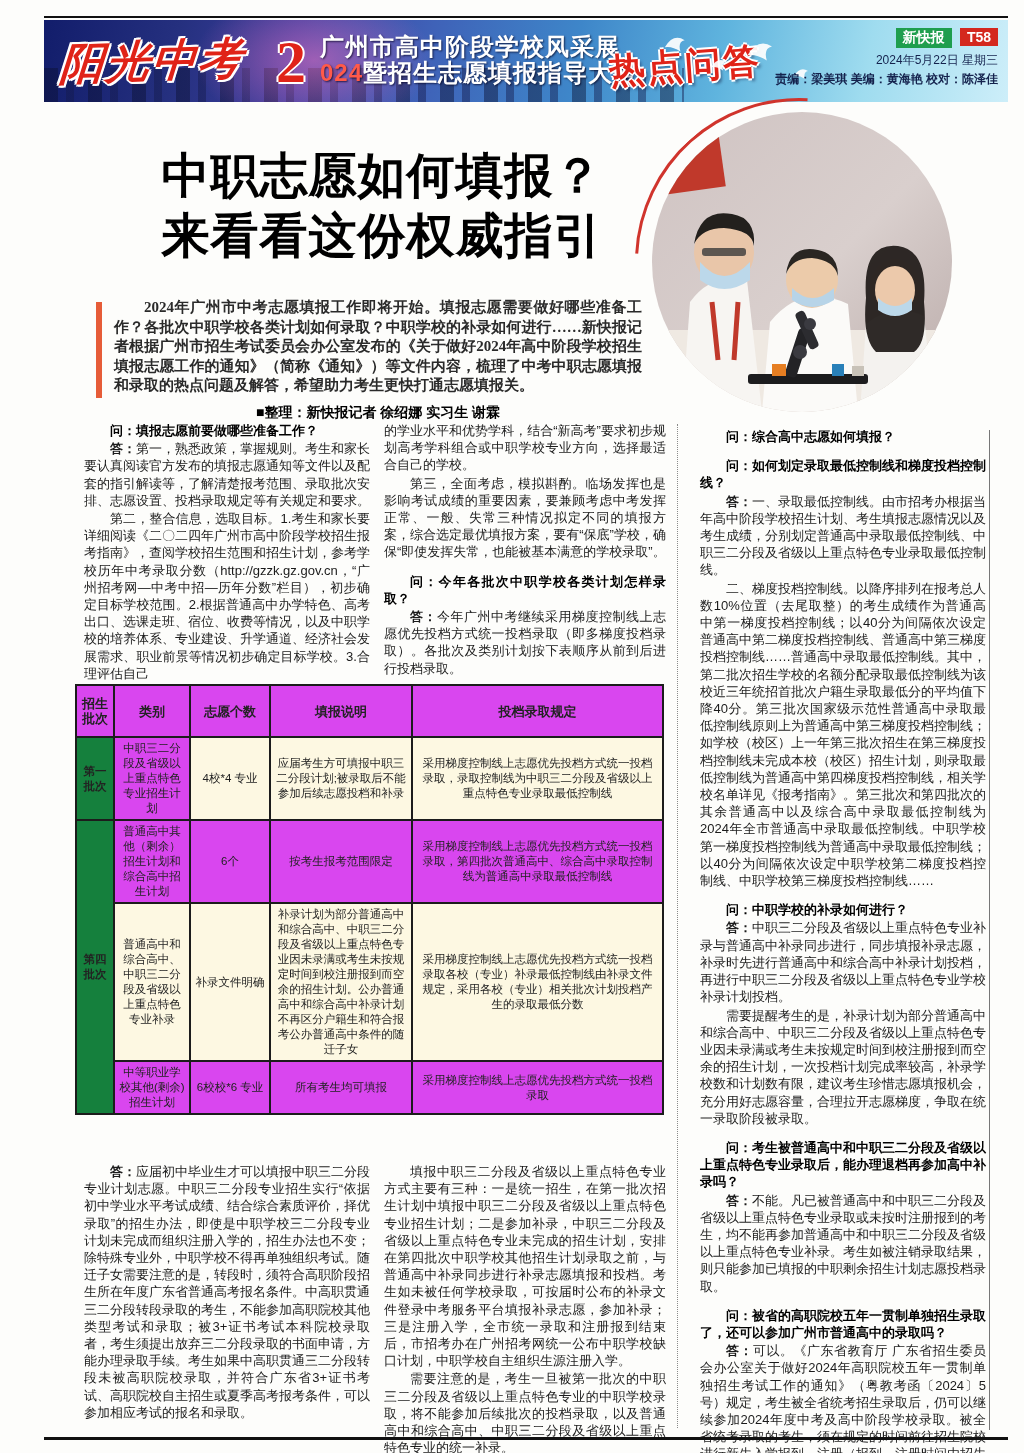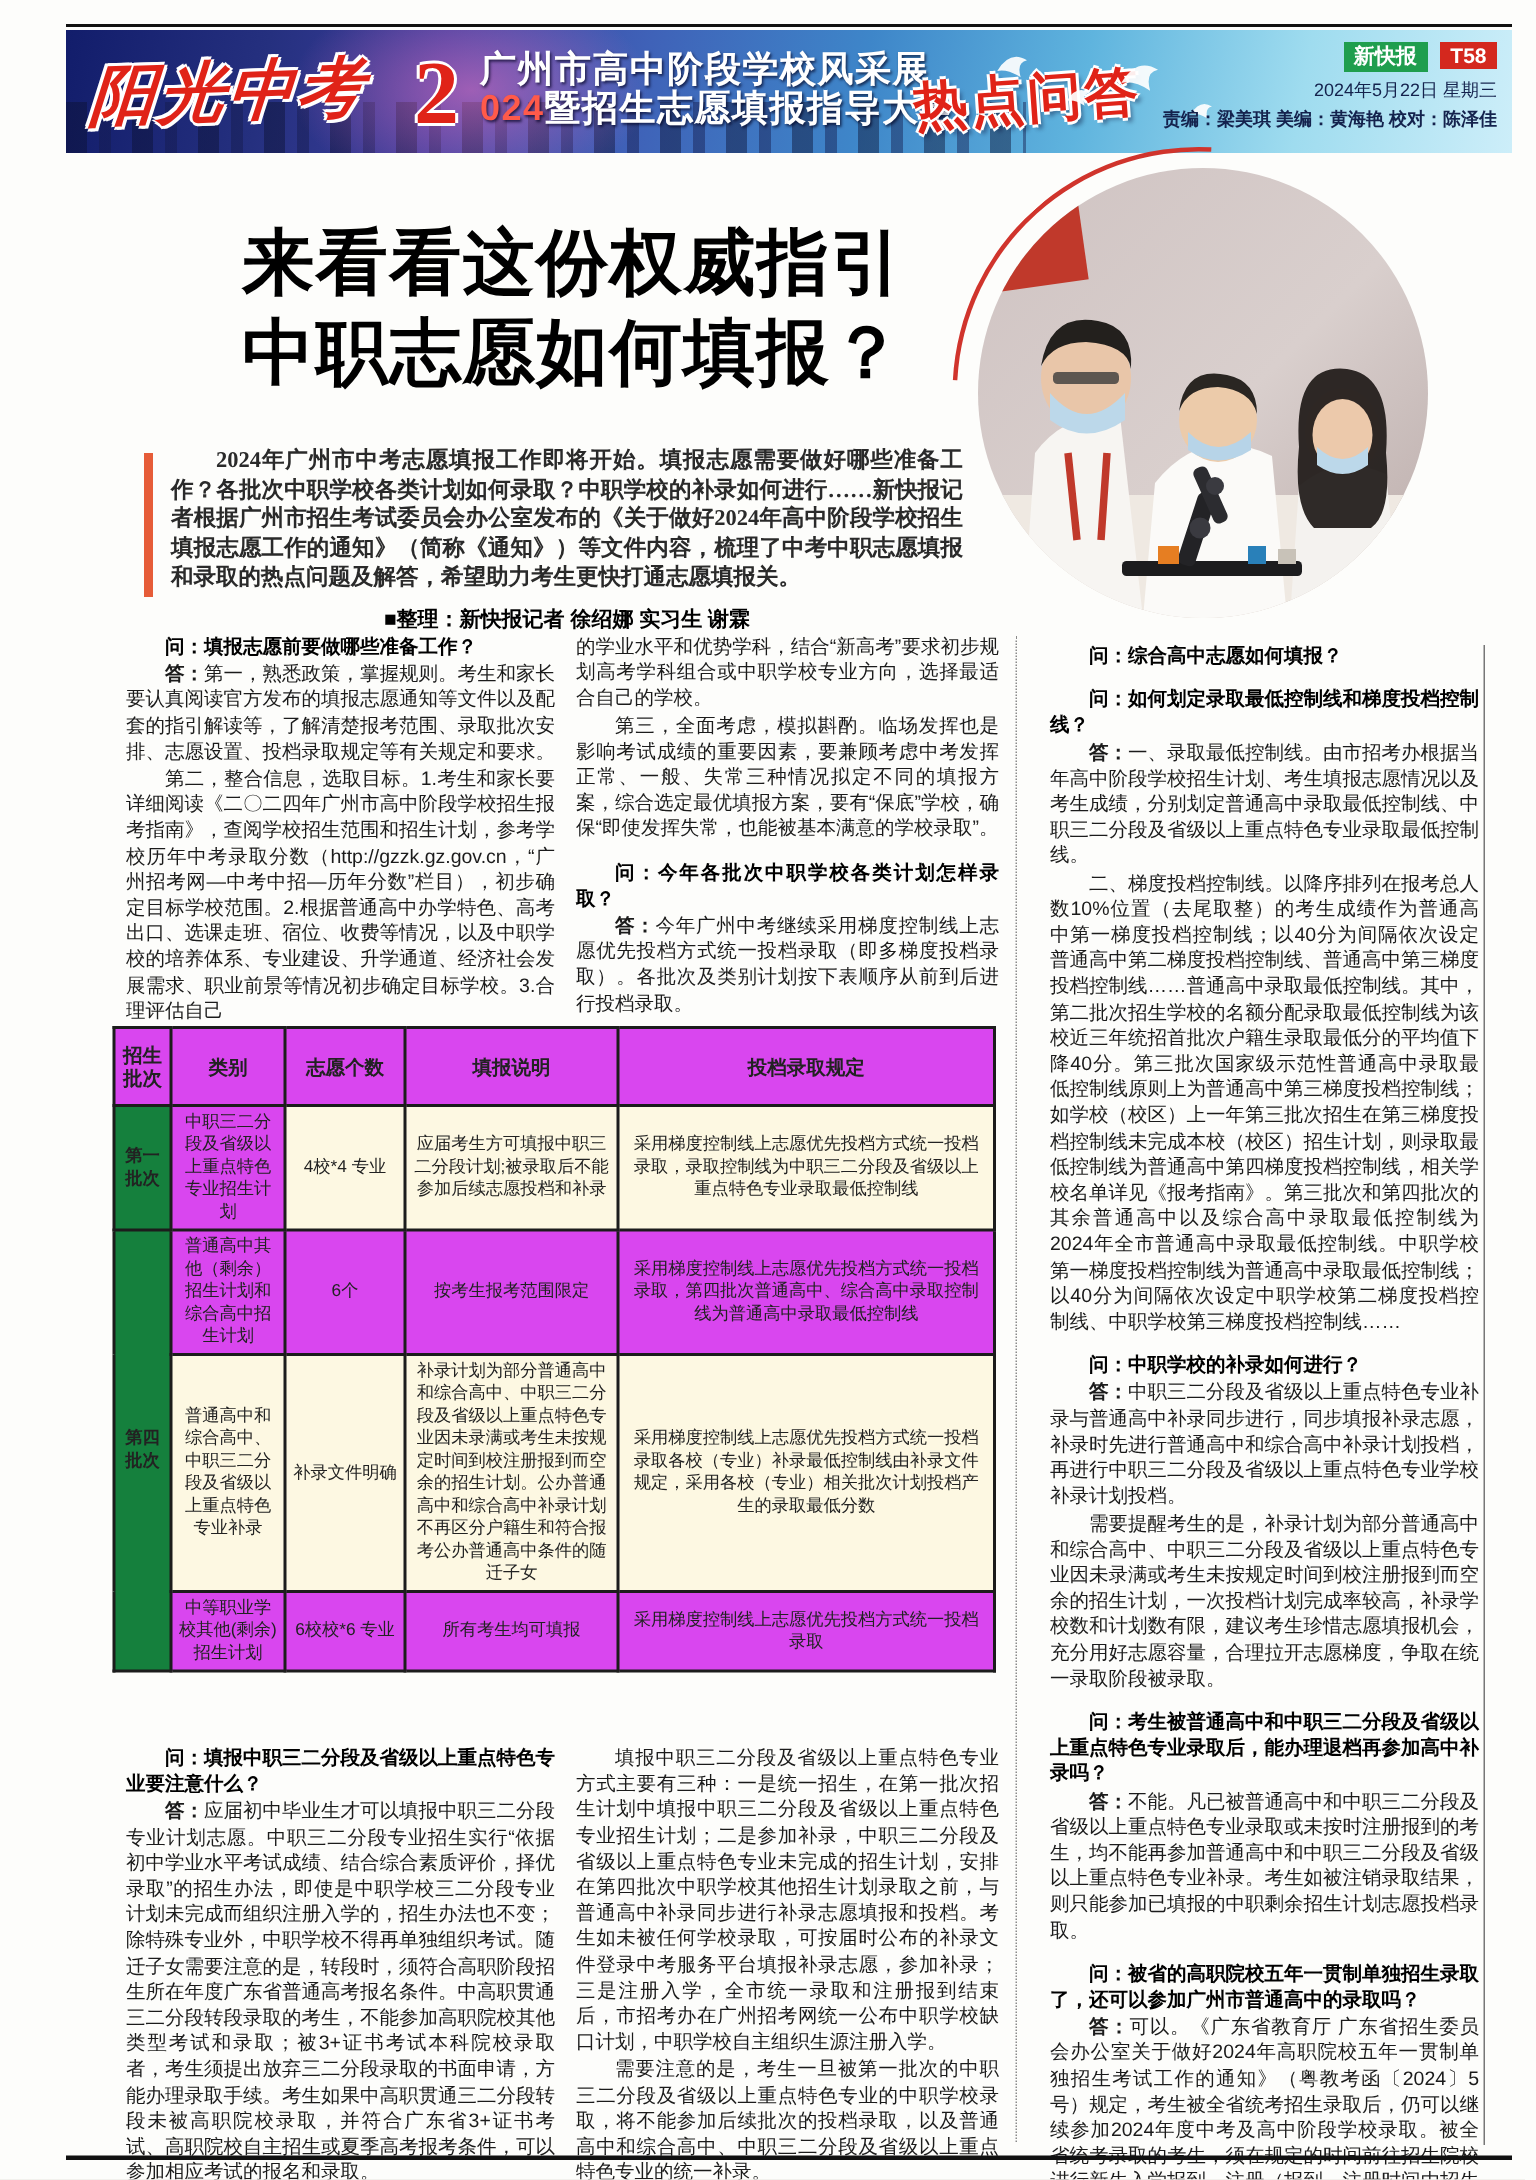--- a/index.html
+++ b/index.html
@@ -101,22 +101,22 @@
       <div class="badges">
         <span class="badge-paper">新快报</span>
         <span class="badge-page">T58</span>
       </div>
       <div class="dateline">2024年5月22日 星期三</div>
       <div class="editors">责编：梁美琪 美编：黄海艳 校对：陈泽佳</div>
     </div>
   </div>
 
   <div class="headline">
+    <div>中职志愿如何填报？</div>
     <div>来看看这份权威指引</div>
-    <div>中职志愿如何填报？</div>
   </div>
 
   <div class="photo-arc"></div>
   <div class="photo">
     <svg width="300" height="300" viewBox="0 0 300 300">
       <defs>
         <linearGradient id="wall" x1="0" y1="0" x2="1" y2="1">
           <stop offset="0" stop-color="#cfc3c2"></stop>
             <stop offset=".55" stop-color="#d9cfcd"></stop>
             <stop offset="1" stop-color="#b9aaa8"></stop>
@@ -213,21 +213,20 @@
     <tr>
       <td class="bgpink">中等职业学校其他(剩余)招生计划</td>
       <td class="bgpink">6校校*6 专业</td>
       <td class="bgpink">所有考生均可填报</td>
       <td class="bgpink">采用梯度控制线上志愿优先投档方式统一投档录取</td>
     </tr>
   </tbody>
     </table>
 
   <div class="col c1b">
-    <p class="q first">问：填报中职三二分段及省级以上重点特色专业要注意什么？</p>
     <p><b class="lead">答：</b><span>应届初中毕业生才可以填报中职三二分段专业计划志愿。中职三二分段专业招生实行“依据初中学业水平考试成绩、结合综合素质评价，择优录取”的招生办法，即使是中职学校三二分段专业计划未完成而组织注册入学的，招生办法也不变；除特殊专业外，中职学校不得再单独组织考试。随迁子女需要注意的是，转段时，须符合高职阶段招生所在年度广东省普通高考报名条件。中高职贯通三二分段转段录取的考生，不能参加高职院校其他类型考试和录取；被3+证书考试本科院校录取者，考生须提出放弃三二分段录取的书面申请，方能办理录取手续。考生如果中高职贯通三二分段转段未被高职院校录取，并符合广东省3+证书考试、高职院校自主招生或夏季高考报考条件，可以参加相应考试的报名和录取。</span></p>
   </div>
 
   <div class="col c2b">
     <p>填报中职三二分段及省级以上重点特色专业方式主要有三种：一是统一招生，在第一批次招生计划中填报中职三二分段及省级以上重点特色专业招生计划；二是参加补录，中职三二分段及省级以上重点特色专业未完成的招生计划，安排在第四批次中职学校其他招生计划录取之前，与普通高中补录同步进行补录志愿填报和投档。考生如未被任何学校录取，可按届时公布的补录文件登录中考服务平台填报补录志愿，参加补录；三是注册入学，全市统一录取和注册报到结束后，市招考办在广州招考网统一公布中职学校缺口计划，中职学校自主组织生源注册入学。</p>
     <p>需要注意的是，考生一旦被第一批次的中职三二分段及省级以上重点特色专业的中职学校录取，将不能参加后续批次的投档录取，以及普通高中和综合高中、中职三二分段及省级以上重点特色专业的统一补录。</p>
   </div>
 
   <div class="col c3">
     <p class="q first">问：综合高中志愿如何填报？</p>

